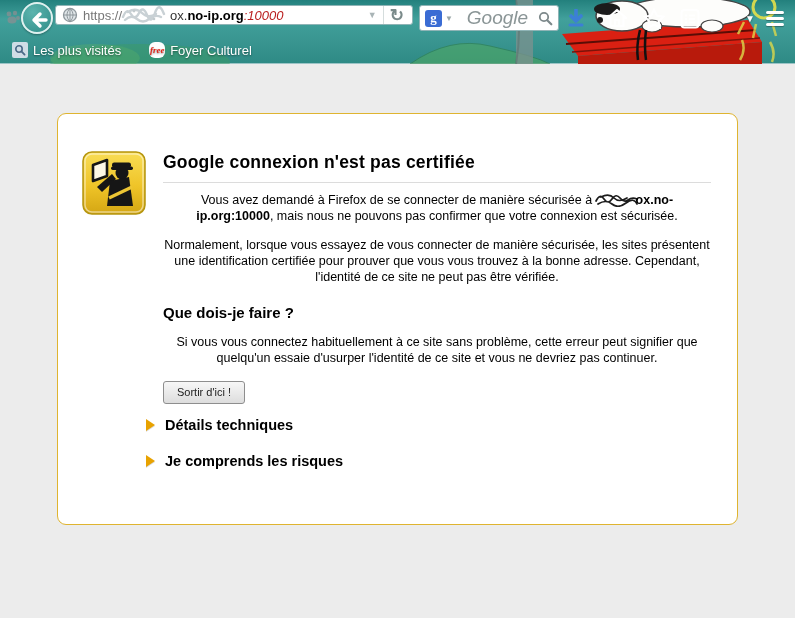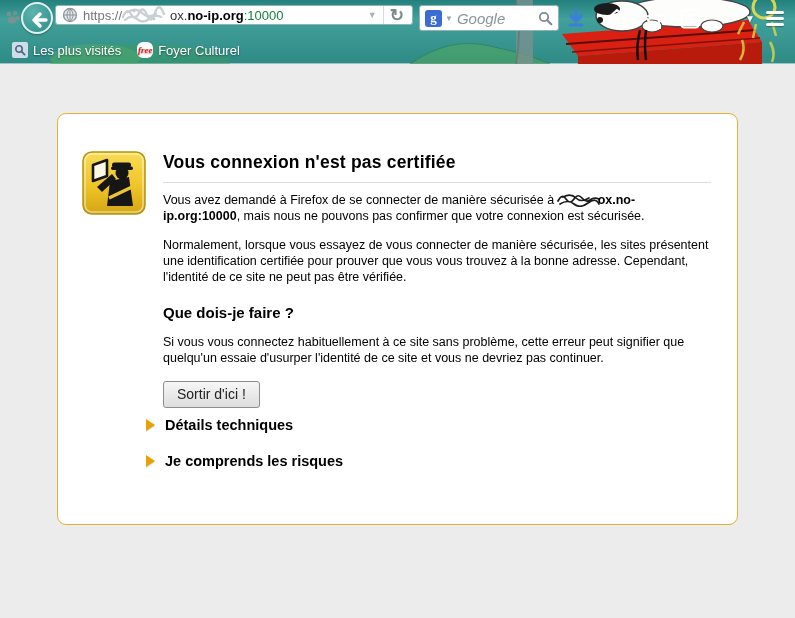--- a/index.html
+++ b/index.html
@@ -21,76 +21,76 @@
     border:2px solid #dff0ef; box-shadow:0 1px 2px rgba(0,0,0,.3); cursor:pointer; }
   .back-btn svg { position:absolute; left:4px; top:4px; }
 
   .urlbar { position:absolute; left:55px; top:5px; width:358px; height:20px;
     background:#fff; border:1px solid #8fb4b6; border-radius:3px;
     display:flex; align-items:center; padding:0 4px; font-size:13px; color:#777; }
   .urlbar .globe { width:16px; height:16px; margin:0 5px 0 2px; flex:none; }
   .url-text { white-space:nowrap; overflow:hidden; display:flex; align-items:center; flex:1; }
   .url-host { color:#333; }
   .url-domain { color:#000; font-weight:bold; }
-  .url-port { color:#15803d; }
+  .url-port { color:#b91c1c;font-style:italic; }
   .url-scribble { width:52px; height:20px; margin:0 -2px; flex:none; }
   .url-dd { color:#a9b4b6; font-size:9px; padding:0 4px; cursor:pointer; }
   .url-sep { width:1px; height:18px; background:#d5dddd; margin:0 2px; }
   .reload { color:#7a8a8a; font-size:17px; font-weight:bold; padding:0 4px; cursor:pointer; line-height:1; }
 
   .searchbar { position:absolute; left:419px; top:5px; width:140px; height:26px;
     background:#fff; border:1px solid #8fb4b6; border-radius:3px;
     display:flex; align-items:center; padding:0 5px; }
   .gtile { width:17px; height:17px; background:#3a6cd4; border-radius:3px; color:#fff;
     font-family:"Liberation Serif", serif; font-weight:bold; font-size:13px;
     display:flex; align-items:center; justify-content:center; flex:none; }
   .search-dd { color:#9aa7a8; font-size:8px; margin:0 4px 0 3px; cursor:pointer; }
-  .search-ph { flex:1; font-style:italic; color:#8a9596; font-size:15px; }
+  .search-ph { flex:1; font-style:italic; color:#8a9596; font-size:19px;text-align:center; }
   .mag { flex:none; cursor:pointer; }
 
   .tool-ic { position:absolute; top:6px; width:26px; height:24px; display:flex;
     align-items:center; justify-content:center; cursor:pointer; }
   .dl    { left:563px; }
   .home  { left:604px; }
   .star  { left:641px; }
   .clip  { left:677px; }
   .chev  { left:737px; color:#fff; font-size:10px; text-shadow:0 1px 2px rgba(0,0,0,.4); }
   .menu  { left:762px; flex-direction:column; gap:3px; }
   .menu i { display:block; width:18px; height:3px; background:#fff; border-radius:2px;
     box-shadow:0 1px 1px rgba(0,0,0,.3); }
 
   .bookbar { position:absolute; top:37px; left:0; width:795px; height:26px;
-    display:flex; align-items:center; padding-left:6px; gap:4px; }
+    display:flex; align-items:center; padding-left:6px; gap:16px; }
   .bm { display:flex; align-items:center; gap:5px; padding:2px 6px; border-radius:3px;
     color:#fff; font-size:13px; text-shadow:0 1px 2px rgba(0,0,0,.45); cursor:pointer; }
   .bm-ic { width:16px; height:16px; border-radius:2px; flex:none; display:flex;
     align-items:center; justify-content:center; overflow:hidden; }
   .ic-visited { background:#cfdde6; }
   .ic-free { background:#fff; color:#e02418; font-style:italic; font-weight:bold;
     font-size:9px; font-family:Liberation Serif, serif;border-radius:6px; }
   .ic-pb { background:#f7d313; }
   .ic-milly { background:#e9f2f7; }
 
   
   .viewport { position:absolute; top:65px; left:0; width:795px; height:553px; background:#ececec; }
   .certbox { position:absolute; left:57px; top:48px; width:681px; height:412px;
     background:#fff; border:1px solid #dfb430; border-radius:9px;
     box-shadow:0 0 0 1px rgba(255,255,255,.6) inset; }
   .officer { position:absolute; left:24px; top:37px; width:64px; height:64px; }
 
   .content-col { position:absolute; left:105px; top:38px; width:548px; color:#000; }
   .content-col h1 { font-size:17.5px; font-weight:bold; letter-spacing:.2px;
     padding-bottom:9px; border-bottom:1px solid #dcdcdc; }
-  .content-col p { font-size:12.5px; line-height:16px; margin-top:13px; }
+  .content-col p { font-size:12.5px; line-height:16px; margin-top:13px;text-align:center; }
   .content-col p.first { margin-top:9px; }
   .host-bold { font-weight:bold; }
   .body-scribble { width:46px; height:15px; vertical-align:-3px; margin:0 -4px 0 -2px; }
   .content-col h2 { font-size:15px; font-weight:bold; margin-top:19px; }
 
-  .leave-btn { margin-top:15px; font-size:14px; color:#222; padding:4px 13px 5px;
+  .leave-btn { margin-top:15px; font-size:11px; color:#222; padding:4px 13px 5px;
     background:linear-gradient(#f7f7f7, #ddd); border:1px solid #8e8e8e; border-radius:3px;
     cursor:pointer; font-family:"Liberation Sans", sans-serif; }
 
   .expander { position:absolute; left:88px; display:flex; align-items:center; gap:10px; cursor:pointer; }
   .exp-1 { top:303px;align-items:center; }
   .exp-2 { top:339px; }
   .tri { width:0; height:0; border-left:9px solid #e8a200; border-top:6px solid transparent;
     border-bottom:6px solid transparent; filter:drop-shadow(0 1px 0 rgba(0,0,0,.15)); }
   .exp-label { font-size:14.5px; font-weight:bold; color:#000; }
 </style>
@@ -243,21 +243,21 @@
       <polygon points="11,14 25,9 25,25 11,30" fill="#fdf8e6" stroke="#161616" stroke-width="2.6" stroke-linejoin="round"></polygon>
       <polygon points="15,36 30,23 34,28 20,41" fill="#161616"></polygon>
       <circle cx="40" cy="22" r="6.5" fill="#161616"></circle>
       <rect x="30" y="11.5" width="19" height="5" rx="2.2" fill="#161616"></rect>
       <rect x="29" y="15.5" width="22" height="3.4" rx="1.7" fill="#161616"></rect>
       <path d="M28 30 L47 26 L51 55 L25 55 Z" fill="#161616"></path>
       <line x1="27" y1="47" x2="50" y2="36" stroke="#ecc534" stroke-width="3.4"></line>
     </svg>
 
     <div class="content-col">
-      <h1>Vous connexion n'est pas certifiée</h1>
+      <h1>Google connexion n'est pas certifiée</h1>
 
       <p class="first"><span>Vous avez demandé à Firefox de se connecter de manière sécurisée à </span><svg class="body-scribble" viewBox="0 0 46 15">
             <path d="M2 9 q4 -8 8 -2 t8 0 t8 -1 t8 2 t9 -1 M4 12 q8 -5 14 0 t14 -1 t11 1 M7 5 q8 -4 13 1 t13 0" stroke="#1c1c1c" stroke-width="1.7" fill="none" stroke-linecap="round"></path>
           </svg><span class="host-bold">ox.no-ip.org:10000</span><span>, mais nous ne pouvons pas confirmer que votre connexion est sécurisée.</span></p>
 
       <p>Normalement, lorsque vous essayez de vous connecter de manière sécurisée, les sites présentent une identification certifiée pour prouver que vous vous trouvez à la bonne adresse. Cependant, l'identité de ce site ne peut pas être vérifiée.</p>
 
       <h2>Que dois-je faire ?</h2>
 
       <p>Si vous vous connectez habituellement à ce site sans problème, cette erreur peut signifier que quelqu'un essaie d'usurper l'identité de ce site et vous ne devriez pas continuer.</p>

